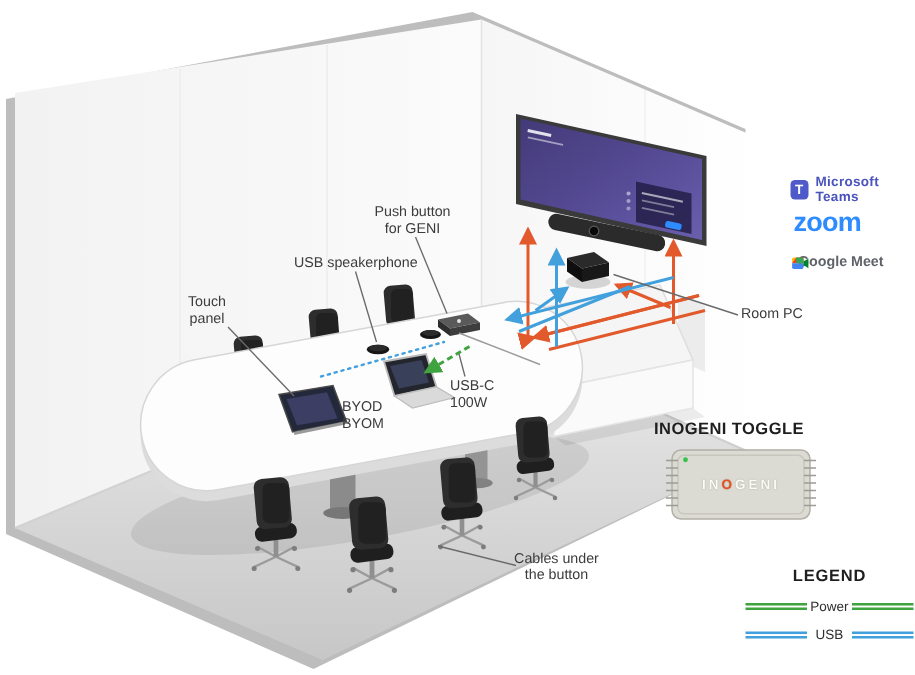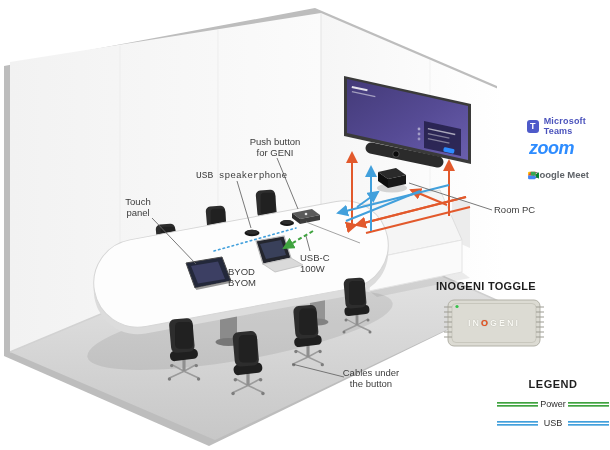--- a/index.html
+++ b/index.html
@@ -6,21 +6,21 @@
   .stage{position:relative;width:610px;height:450px;background:#ffffff;overflow:hidden;
          font-family:"Liberation Sans", sans-serif;}
   .stage svg{position:absolute;left:0;top:0;}
   .lbl{position:absolute;font-size:9.5px;line-height:1.18;color:#3c3c3c;}
   .lbl.center{text-align:center;}
   
   .logo-row{position:absolute;display:flex;align-items:center;gap:5px;}
   .teams-icon{width:13px;height:13px;background:#4e5ac9;border-radius:3px;color:#fff;
               font-size:9px;font-weight:bold;display:flex;align-items:center;justify-content:center;}
   .teams-text{font-size:9px;font-weight:bold;color:#4b53bc;letter-spacing:.2px;}
-  .zoom-text{font-size:18px;font-weight:bold;color:#2d8cff;letter-spacing:-.5px;line-height:1;font-style:italic;}
+  .zoom-text{font-size:18px;font-weight:bold;color:#2d8cff;letter-spacing:-.5px;line-height:1;}
   .meet-text{font-size:9.5px;font-weight:bold;color:#5f6368;}
   
   .product-title{position:absolute;left:436px;top:280px;width:118px;text-align:left;
                  font-size:11px;font-weight:bold;color:#1e1e1e;letter-spacing:.3px;}
   .brand{position:absolute;left:448px;top:300px;width:92px;height:46px;display:flex;
          align-items:center;justify-content:center;font-size:9px;font-weight:bold;
          letter-spacing:2px;color:#fbfbf6;text-shadow:0 0 1px #99988d;text-align:center;}
   .brand .o{color:#e8501e;}
   .caption{position:absolute;left:430px;top:348px;width:130px;text-align:center;
            font-size:8.5px;line-height:1.25;color:#2e2e2e;}
@@ -216,21 +216,21 @@
     </g>
     <circle cx="457" cy="306.5" r="1.6" fill="#35c24a"></circle>
   </g>
 </svg>
 
 <div class="lbl center" style="left:112px;top:196px;width:52px;">
   <div>Touch</div>
   <div>panel</div>
 </div>
 
-<div class="lbl" style="left:196px;top:170px;font-family:Liberation Mono, monospace;">
+<div class="lbl" style="left:196px;top:170px;">
   <span>USB speakerphone</span>
 </div>
 
 <div class="lbl center" style="left:243px;top:136px;width:64px;">
   <div>Push button</div>
   <div>for GENI</div>
 </div>
 
 <div class="lbl" style="left:300px;top:252px;">
   <div>USB-C</div>

